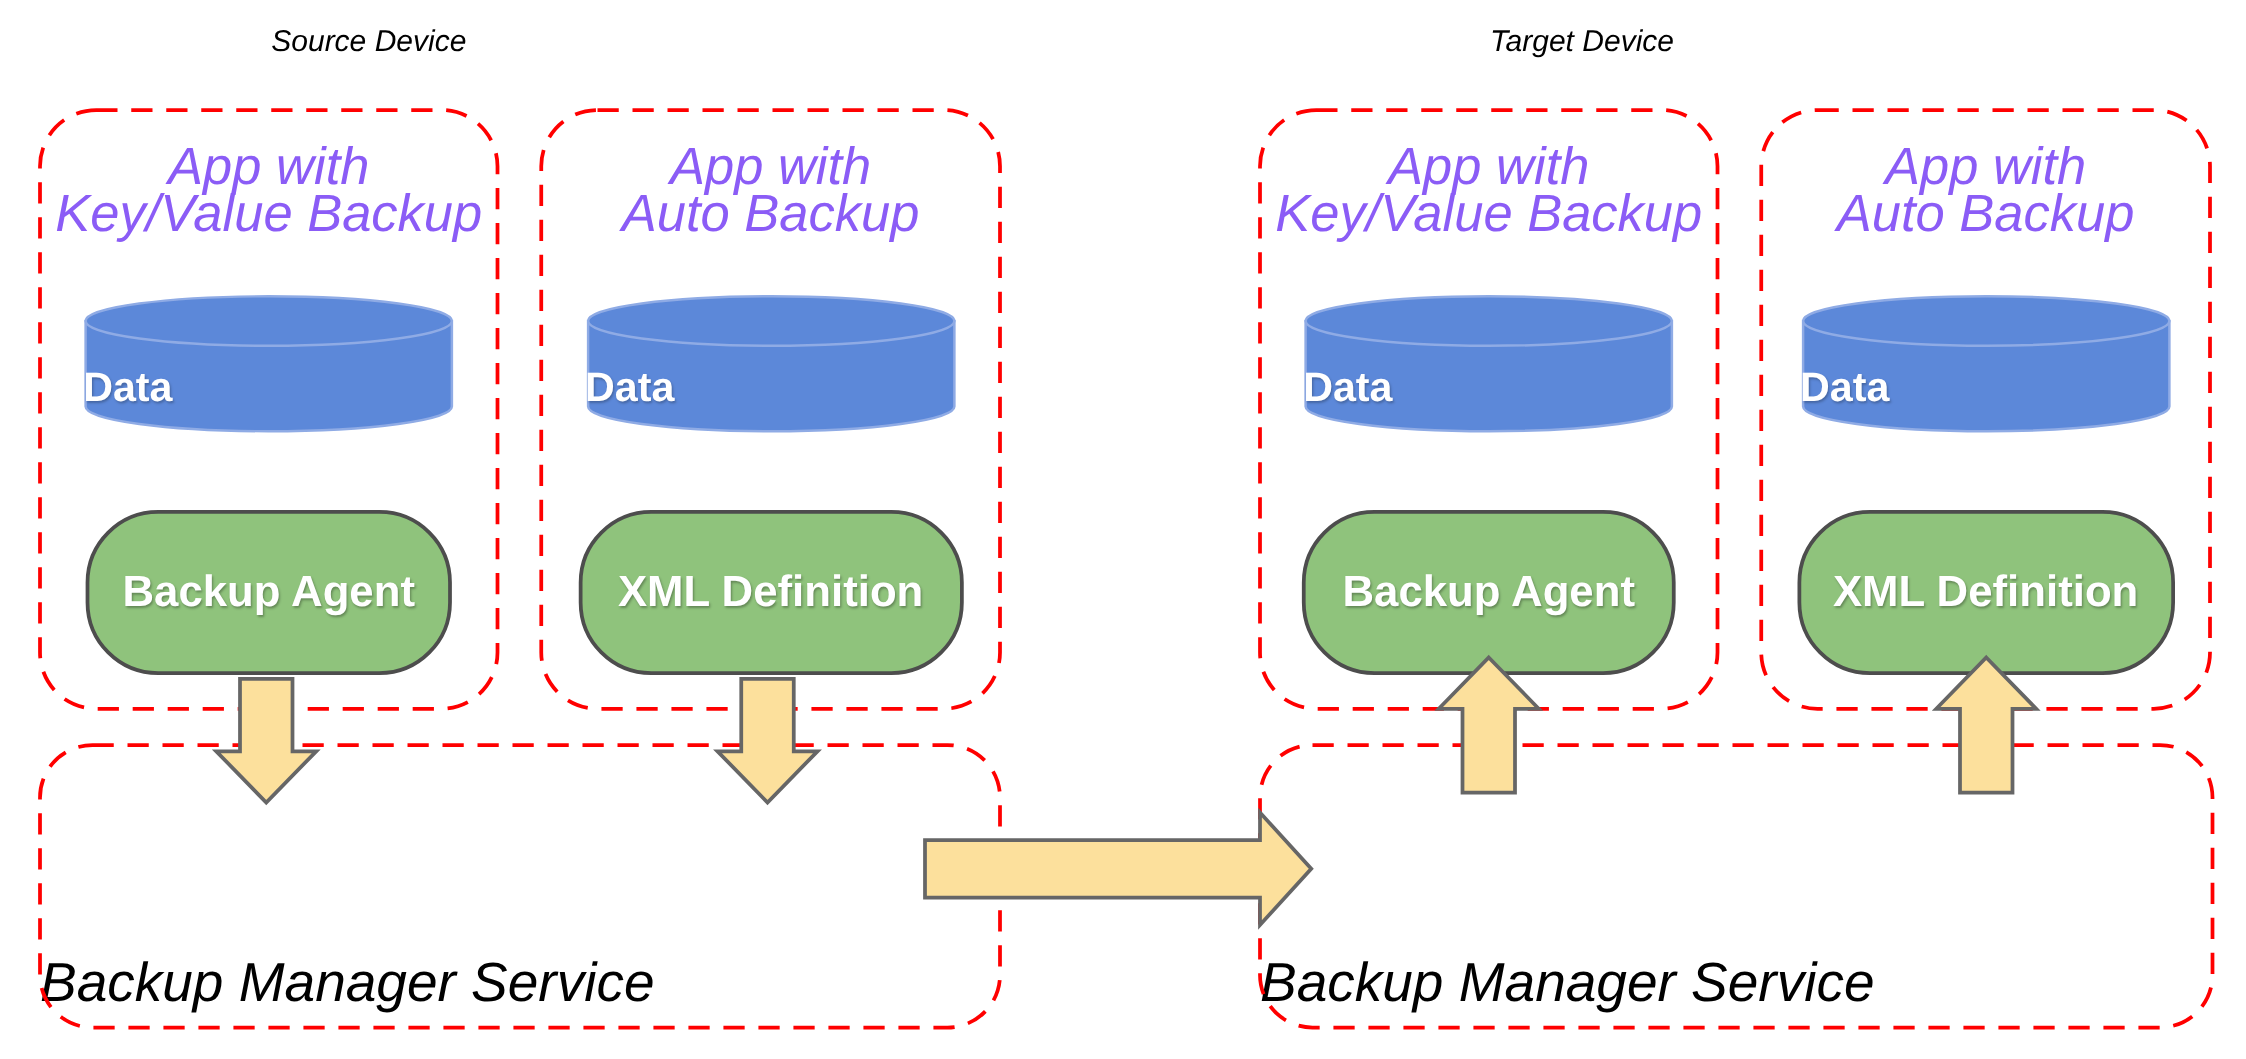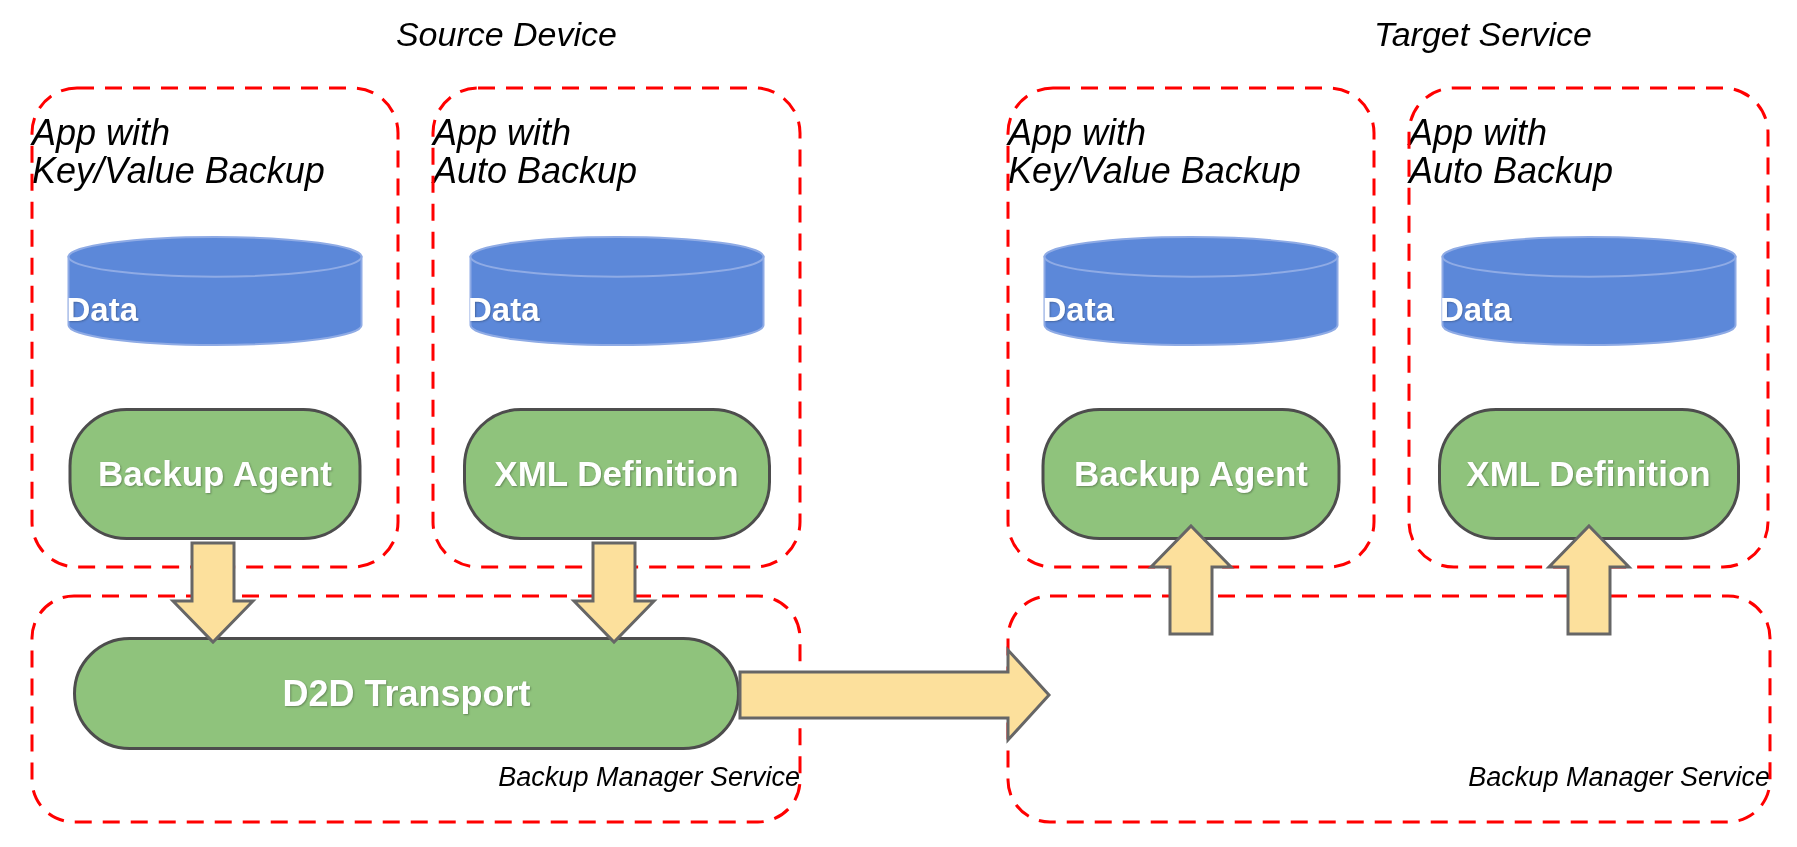--- a/index.html
+++ b/index.html
@@ -12,28 +12,28 @@
     --arrow-border:#666666;
     --title-color:#000000;
     --pill-text:#FFFFFF;
   }
   html,body{margin:0;padding:0;background:#ffffff;}
   .canvas{
     position:relative;width:1797px;height:847px;background:#ffffff;overflow:hidden;
     font-family:"Liberation Sans","DejaVu Sans",sans-serif;
   }
   .device-title{
-    position:absolute;top:12px;width:400px;text-align:right;
-    font-style:italic;font-size:34px;line-height:44px;color:var(--title-color,#000);
+    position:absolute;top:12px;width:400px;text-align:left;
+    font-style:italic;font-size:24px;line-height:44px;color:var(--title-color,#000);
     white-space:nowrap;
   }
   .app-box{position:absolute;height:479px;top:88px;}
   .app-label{
-    position:absolute;top:26px;left:0;width:100%;
-    font-style:italic;font-size:36px;line-height:38px;color:#000000;
+    position:absolute;top:26px;left:0;width:100%;text-align:center;
+    font-style:italic;font-size:42px;line-height:38px;color:#8b5cf6;
   }
   .app-label .line{display:block;white-space:nowrap;}
   .cylinder{
     position:absolute;top:147px;left:50%;transform:translateX(-50%);
     width:297px;height:113px;
   }
   .cyl-body{fill:var(--blue-fill,#5C88D9);stroke:var(--blue-edge,#8FABE5);stroke-width:2;}
   .cyl-top{fill:var(--blue-fill,#5C88D9);stroke:var(--blue-edge,#8FABE5);stroke-width:2;}
   .cyl-label{
     position:absolute;top:56px;left:0;width:100%;
@@ -52,34 +52,34 @@
     text-shadow:1px 1px 2px rgba(0,0,0,0.3);white-space:nowrap;
   }
   .service-box{position:absolute;top:596px;height:226px;}
   .transport-pill{
     position:absolute;left:41px;top:41px;height:113px;border-radius:58px;
     background:var(--green-fill,#8FC37C);border:3px solid var(--green-border,#4D4D4D);
     display:flex;align-items:center;justify-content:center;box-sizing:border-box;
   }
   .transport-pill span{font-size:36px;}
   .service-label{
-    position:absolute;top:166px;left:0;width:100%;text-align:right;
-    font-style:italic;font-size:27px;color:#000;white-space:nowrap;
+    position:absolute;top:166px;left:0;width:100%;text-align:left;
+    font-style:italic;font-size:44px;color:#000;white-space:nowrap;
   }
   .overlay{position:absolute;left:0;top:0;z-index:5;pointer-events:none;}
   .dashed-box{fill:none;stroke:var(--accent-red,#FF0000);stroke-width:3;stroke-dasharray:17 11;}
   .flow-arrow{fill:var(--arrow-fill,#FCE09C);stroke:var(--arrow-border,#666);stroke-width:3;stroke-linejoin:miter;}
 </style>
 </head>
 <body>
 
 <div class="canvas">
 
   <div class="device-title" style="left:217px;">Source Device</div>
-  <div class="device-title" style="left:1192px;">Target Service</div>
+  <div class="device-title" style="left:1192px;">Target Device</div>
 
   <div class="app-box" style="left:32px;width:366px;">
     <div class="app-label">
       <span class="line">App with</span>
       <span class="line">Key/Value Backup</span>
     </div>
     <div class="cylinder">
       <svg viewBox="0 0 300 114" width="297" height="113">
         <path class="cyl-body" d="M2,22 V91 A148,20 0 0 0 298,91 V22 Z"></path>
         <ellipse class="cyl-top" cx="150" cy="22" rx="148" ry="20"></ellipse>
@@ -136,23 +136,20 @@
         <ellipse class="cyl-top" cx="150" cy="22" rx="148" ry="20"></ellipse>
       </svg>
       <div class="cyl-label">Data</div>
     </div>
     <div class="pill" style="width:302px;">
       <span>XML Definition</span>
     </div>
   </div>
 
   <div class="service-box" style="left:32px;width:768px;">
-    <div class="transport-pill" style="width:667px;">
-      <span>D2D Transport</span>
-    </div>
     <div class="service-label">Backup Manager Service</div>
   </div>
 
   <div class="service-box" style="left:1008px;width:762px;">
     <div class="service-label">Backup Manager Service</div>
   </div>
 
   <svg class="overlay" width="1797" height="847" viewBox="0 0 1797 847">
     <rect class="dashed-box" x="32" y="88" width="366" height="479" rx="45"></rect>
     <rect class="dashed-box" x="433" y="88" width="367" height="479" rx="45"></rect>

